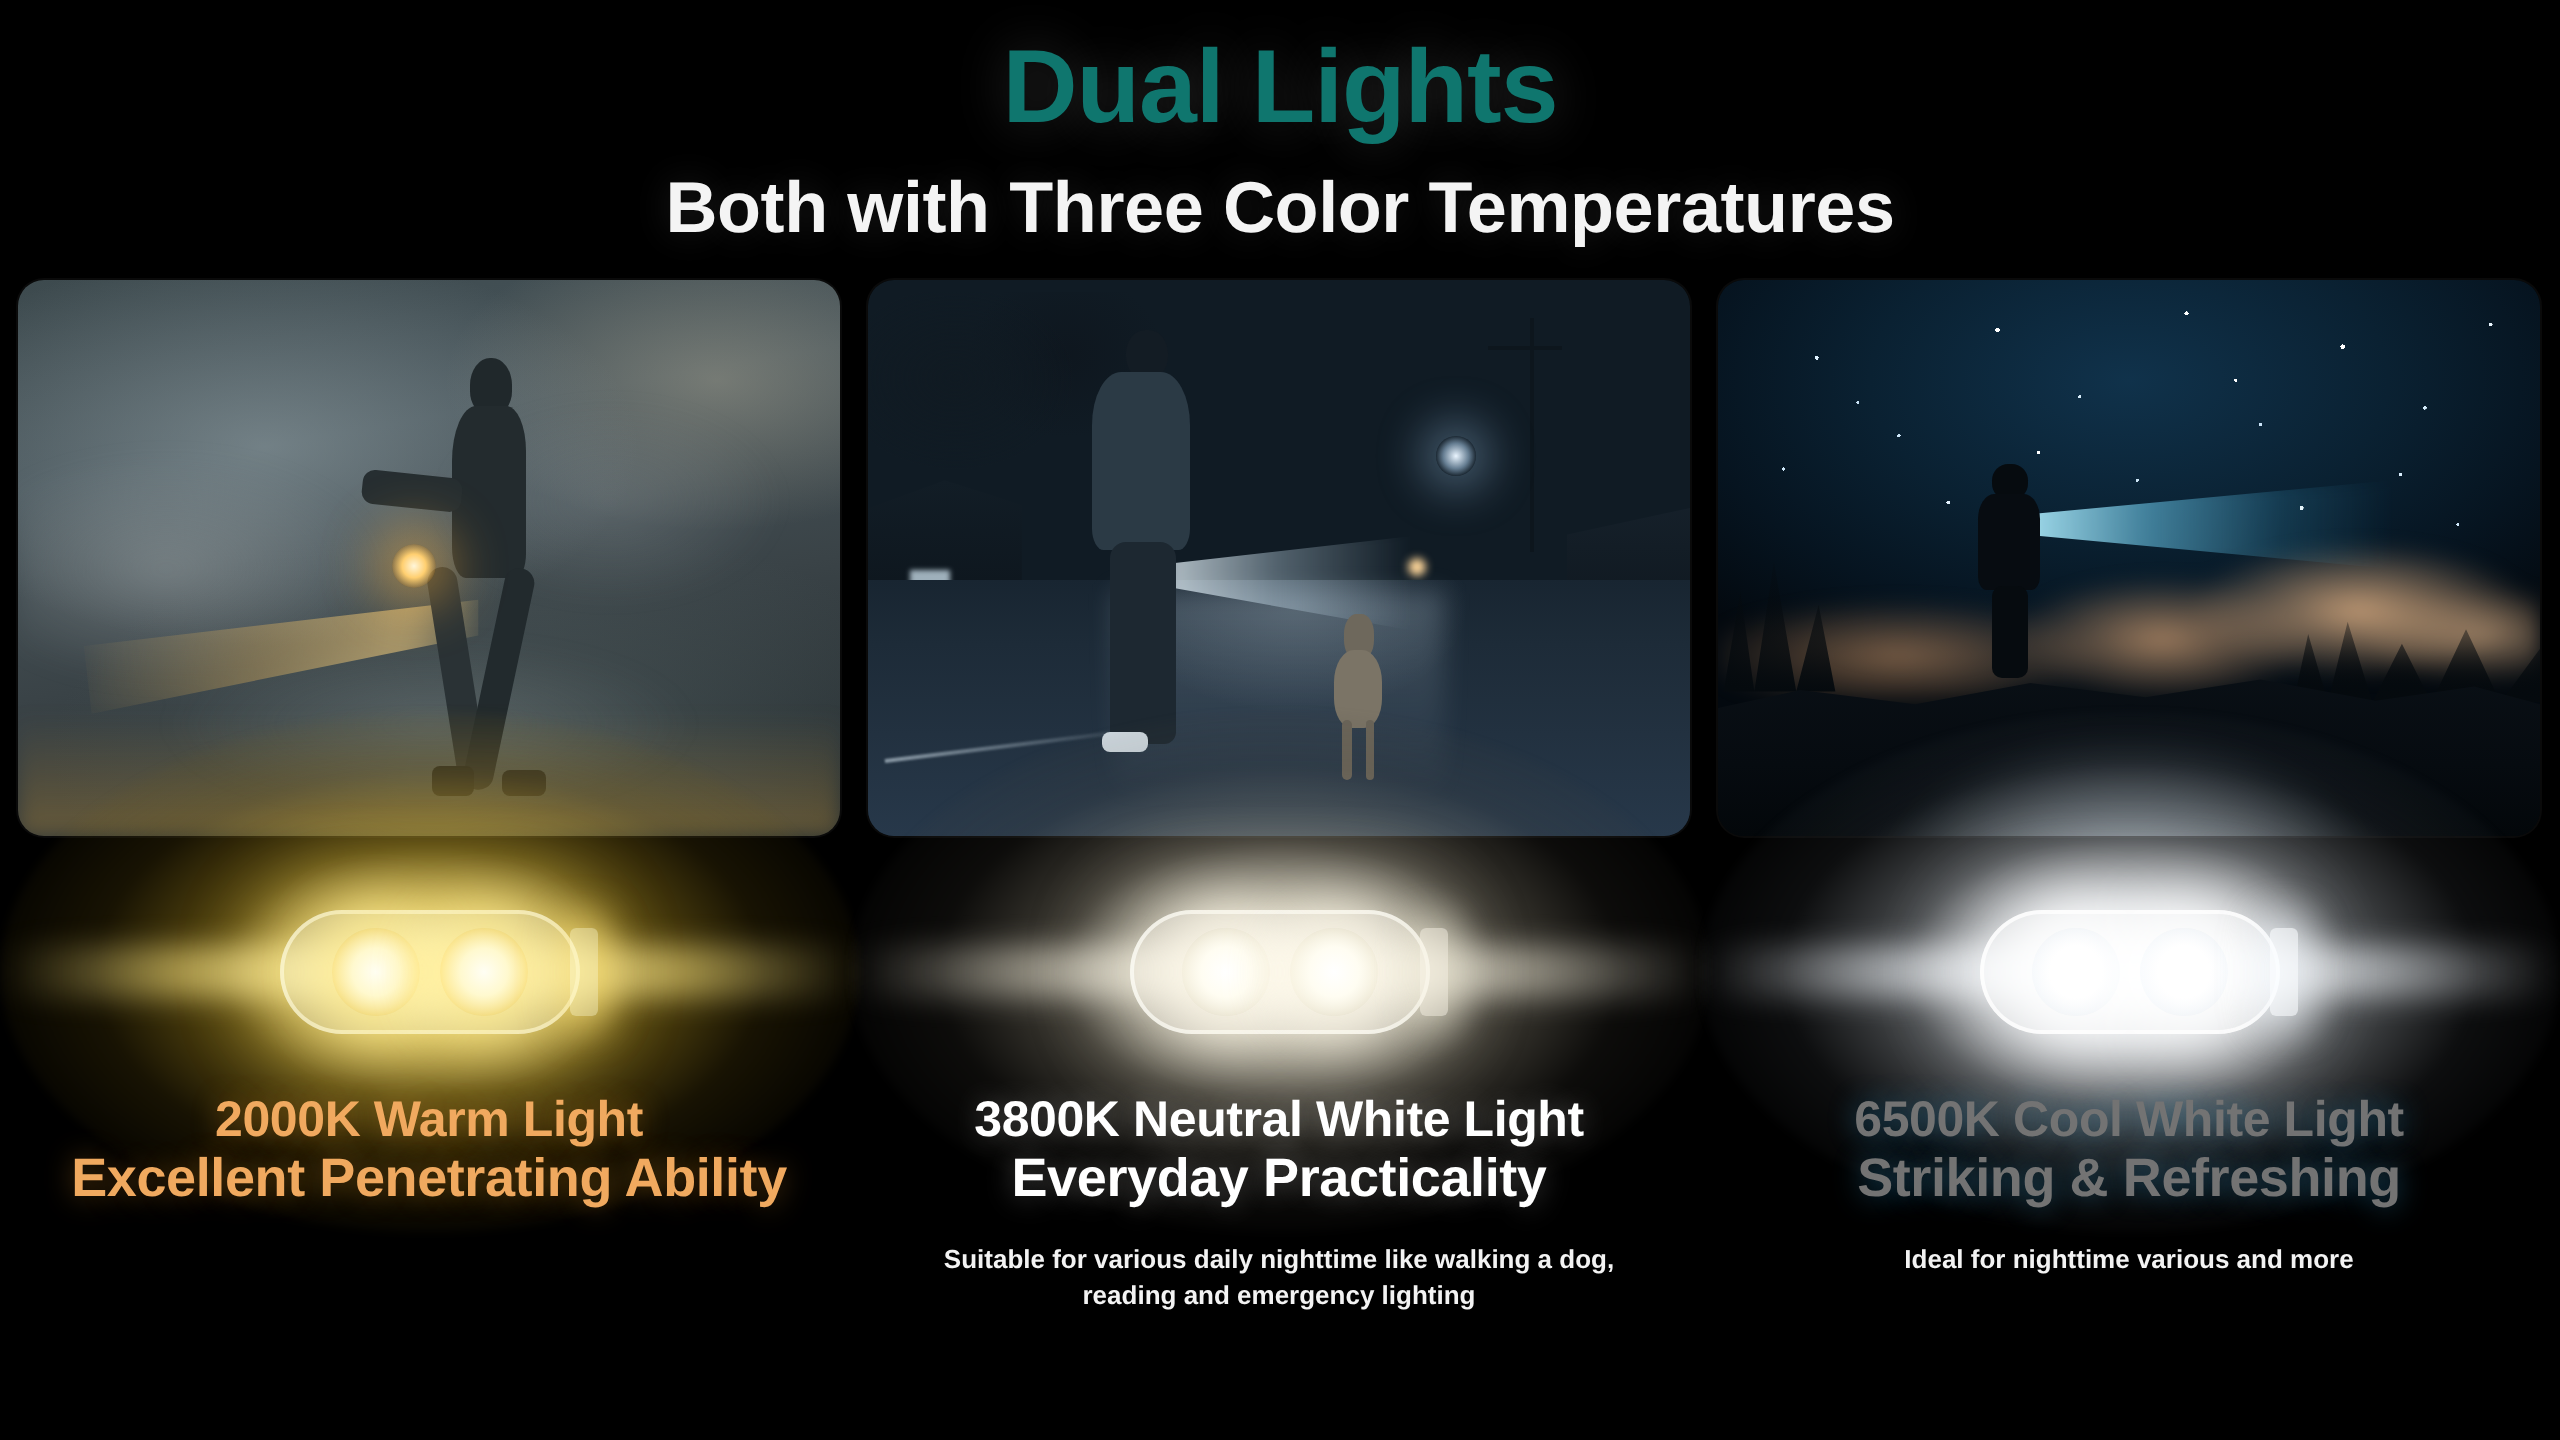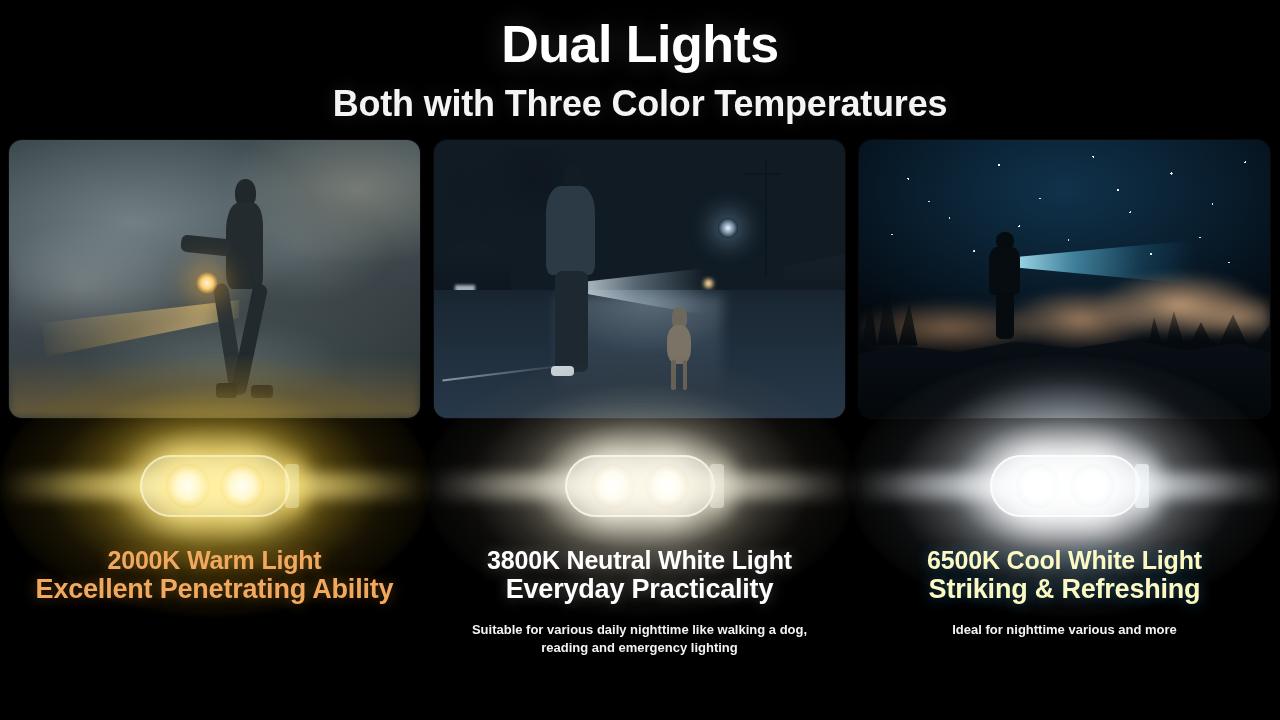--- a/index.html
+++ b/index.html
@@ -8,21 +8,21 @@
     background:#000;
     font-family:"Liberation Sans", sans-serif;
     color:#fff;
     position:relative;
   }
 
   
   .header { position:absolute; top:0; left:0; width:1280px; text-align:center; }
   .title {
     font-size:52px; font-weight:700; letter-spacing:-0.5px;
-    color:#ffffff; line-height:1; padding-top:18px;
+    color:#0f766e; line-height:1; padding-top:18px;
     text-shadow:0 0 26px rgba(255,255,255,0.18);
   }
   .subtitle {
     font-size:36px; font-weight:600; letter-spacing:-0.2px;
     color:#f4f4f4; line-height:1; padding-top:16px;
     text-shadow:0 0 18px rgba(255,255,255,0.12);
   }
 
   
   .columns {
@@ -271,21 +271,21 @@
   }
   .h2line {
     font-size:27px; font-weight:700; line-height:1.15; letter-spacing:-0.2px;
   }
   .desc {
     font-size:13px; font-weight:600; line-height:1.35;
     color:#f3f3f3; margin-top:16px; padding:0 16px;
   }
   .warm .h1line, .warm .h2line { color:#F0A95F; text-shadow:0 0 14px rgba(255,170,50,0.35); }
   .neutral .h1line, .neutral .h2line { color:#ffffff; text-shadow:0 0 14px rgba(255,255,255,0.28); }
-  .cool .h1line, .cool .h2line { color:#fef9c3; text-shadow:0 0 14px rgba(60,180,240,0.40); }
+  .cool .h1line, .cool .h2line { color:#737373; text-shadow:0 0 14px rgba(60,180,240,0.40); }
 </style>
 </head>
 <body>
 
 <div class="header">
   <div class="title">Dual Lights</div>
   <div class="subtitle">Both with Three Color Temperatures</div>
 </div>
 
 <div class="columns">

